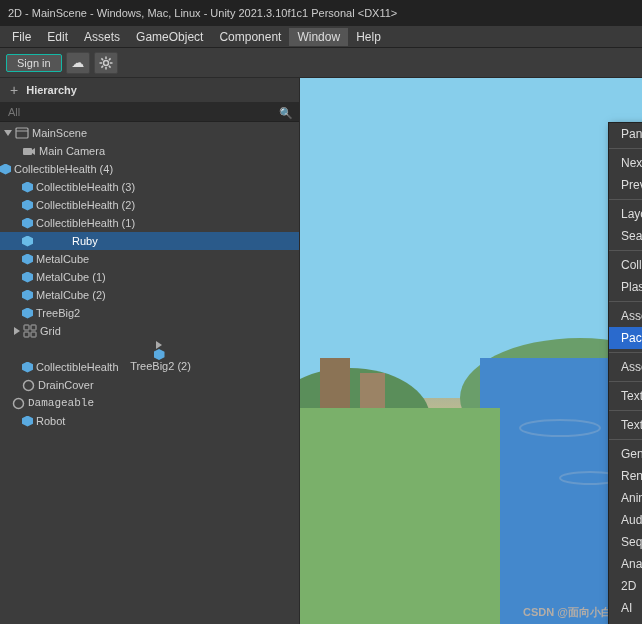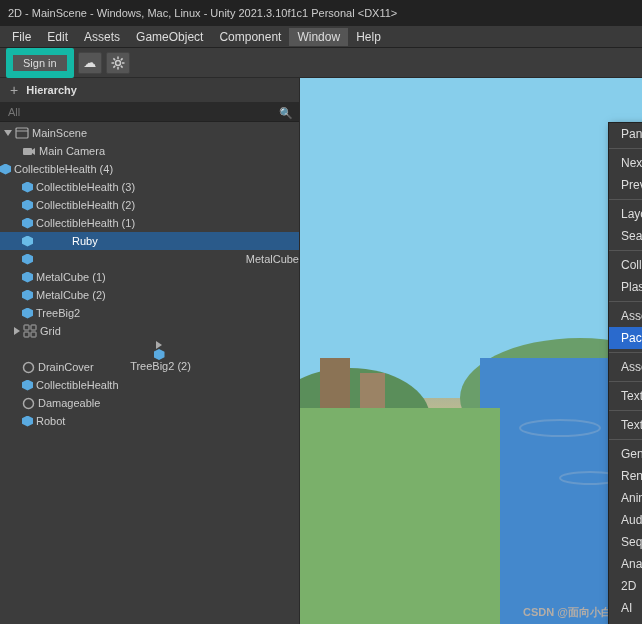--- a/index.html
+++ b/index.html
@@ -47,21 +47,21 @@
       background: #3c3c3c;
       height: 30px;
       display: flex;
       align-items: center;
       padding: 0 6px;
       gap: 4px;
       border-bottom: 1px solid #2a2a2a;
     }
     .toolbar-btn {
       background: #555;
-      border: 7px solid #14b8a6;
+      border: 1px solid #14b8a6;
       color: #ddd;
       padding: 2px 10px;
       font-size: 11px;
       cursor: pointer;
       border-radius: 2px;
     }
     .toolbar-cloud {
       background: #555;
       border: 1px solid #444;
       color: #ddd;
@@ -331,21 +331,21 @@
       <div class="tree-item" style="padding-left:22px;">
         <span class="cube-icon-small"></span>
         <span class="label">CollectibleHealth (1)</span>
       </div>
 
       <div class="tree-item selected" style="padding-left:22px;gap:36px;">
         <span class="cube-icon-small" style="background:#6abce8;"></span>
         <span class="label">Ruby</span>
       </div>
 
-      <div class="tree-item" style="padding-left:22px;justify-content:space-between;">
+      <div class="tree-item" style="padding-left:22px;">
         <span class="cube-icon-small"></span>
         <span class="label">MetalCube</span>
       </div>
 
       <div class="tree-item" style="padding-left:22px;">
         <span class="cube-icon-small"></span>
         <span class="label">MetalCube (1)</span>
       </div>
 
       <div class="tree-item" style="padding-left:22px;">
@@ -369,32 +369,32 @@
         <span class="label">Grid</span>
       </div>
 
       <div class="tree-item" style="padding-left:22px;flex-direction:column;">
         <span class="tree-triangle"></span>
         <span class="cube-icon-small"></span>
         <span class="label">TreeBig2 (2)</span>
       </div>
 
       <div class="tree-item" style="padding-left:22px;">
+        <span class="cube-icon-small"></span>
+        <span class="label">CollectibleHealth</span>
+      </div>
+
+      <div class="tree-item" style="padding-left:22px;">
         <svg width="13" height="13" viewBox="0 0 13 13" style="margin-right:3px;flex-shrink:0;">
           <circle cx="6.5" cy="6.5" r="5" fill="none" stroke="#aaa" stroke-width="1.5"></circle>
         </svg>
         <span class="label">DrainCover</span>
       </div>
 
-      <div class="tree-item" style="padding-left:22px;">
-        <span class="cube-icon-small"></span>
-        <span class="label">CollectibleHealth</span>
-      </div>
-
-      <div class="tree-item" style="padding-left:22px;">
+      <div class="tree-item" style="padding-left:12px;font-family:Liberation Mono, monospace;">
         <svg width="13" height="13" viewBox="0 0 13 13" style="margin-right:3px;flex-shrink:0;">
           <circle cx="6.5" cy="6.5" r="5" fill="none" stroke="#aaa" stroke-width="1.5"></circle>
         </svg>
         <span class="label">Damageable</span>
       </div>
 
       <div class="tree-item" style="padding-left:22px;">
         <span class="cube-icon-small"></span>
         <span class="label">Robot</span>
       </div>

